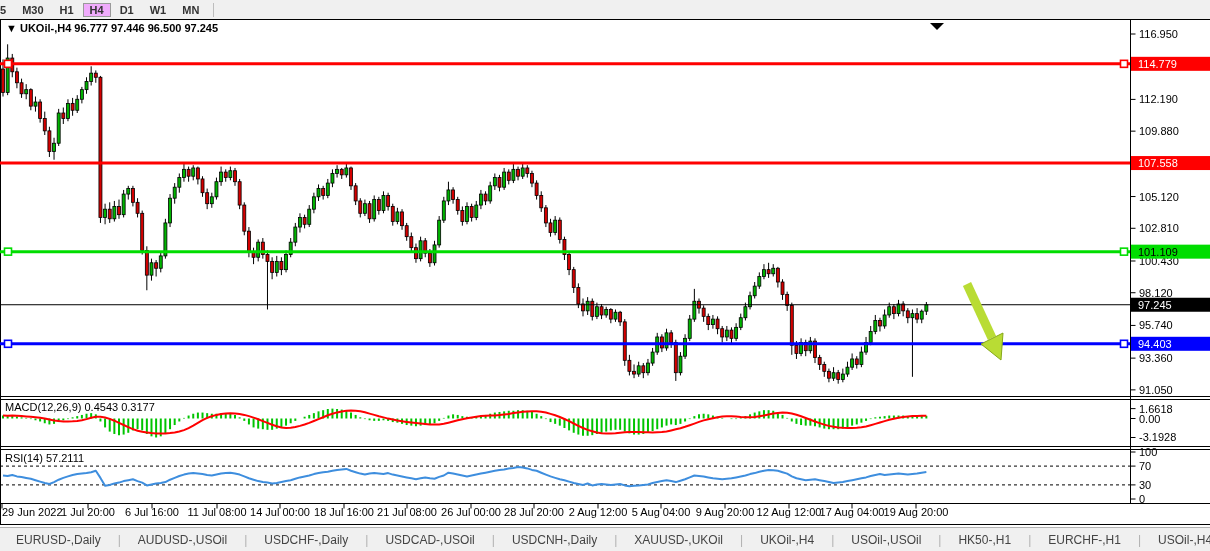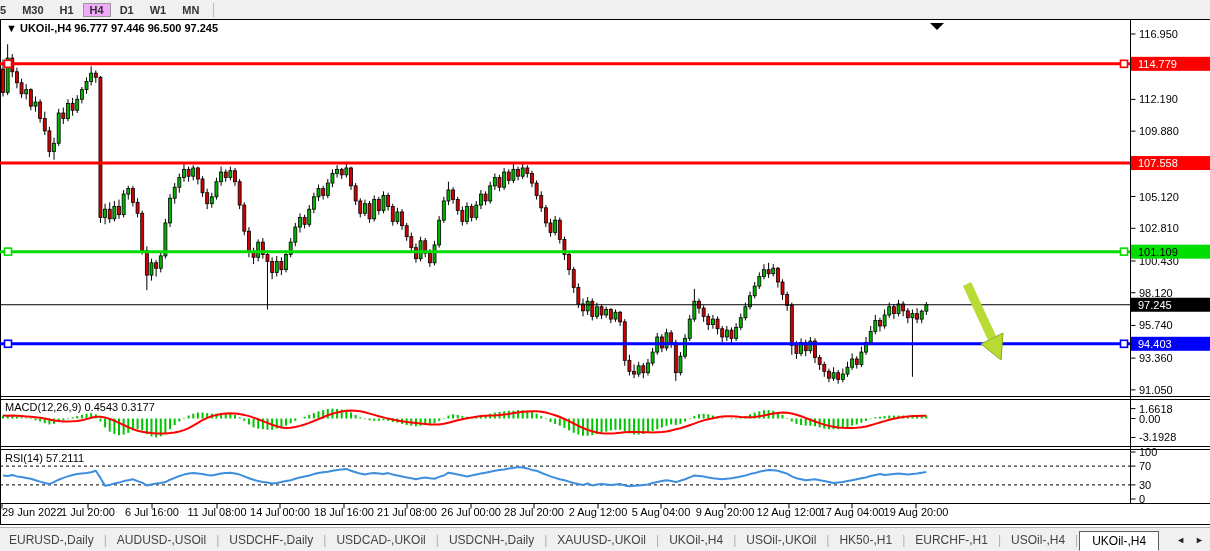--- a/index.html
+++ b/index.html
@@ -10,21 +10,21 @@
     border-bottom:1px solid #a7a7a7;display:flex;align-items:center;font-size:11px;color:#222;}
   .tb-btn{display:inline-block;padding:1px 7px;margin:0 1px;font-weight:bold;color:#333;cursor:default;}
   .tb-btn.clip{margin-left:-7px;}
   .tb-btn.active{background:#f0abfc;border:1px solid #9a9a9a;padding:0 6px;}
   .tb-sep{width:1px;height:14px;background:#bdbdbd;margin:0 6px;}
   
   #chart-svg{position:absolute;left:0;top:19px;}
   
   #tabbar{position:absolute;left:0;top:527px;width:1210px;height:24px;background:#f0f0f0;
     border-top:1px solid #b3b3b3;display:flex;align-items:center;font-size:12px;color:#444;}
-  .tab{padding:3px 9px;white-space:nowrap;cursor:default;}
+  .tab{padding:3px 16px;white-space:nowrap;cursor:default;}
   .tab.active{background:#ffffff;border:1px solid #5f5f5f;border-bottom:1px solid #fff;
     color:#000;padding:2px 12px;margin-top:1px;}
   .tab-sep{color:#b0b0b0;padding:0 1px;}
   #tab-arrows{margin-left:auto;margin-right:6px;font-size:9px;color:#222;display:flex;gap:10px;}
   #tab-arrows span{cursor:default;}
 </style>
 </head>
 <body>
 
 <div id="app">
@@ -764,29 +764,29 @@
         <polygon points="981,325 1003,314 1001,341" fill="#B9DC34" stroke="#86A818" stroke-width="1"></polygon>
       </g>
     </svg>
   <div id="tabbar">
       <span class="tab">EURUSD-,Daily</span>
       <span class="tab-sep">|</span>
       <span class="tab">AUDUSD-,USOil</span>
       <span class="tab-sep">|</span>
       <span class="tab">USDCHF-,Daily</span>
       <span class="tab-sep">|</span>
-      <span class="tab">USDCAD-,UKOil</span>
+      <span class="tab">USDCAD-,USOil</span>
       <span class="tab-sep">|</span>
       <span class="tab">USDCNH-,Daily</span>
       <span class="tab-sep">|</span>
       <span class="tab">XAUUSD-,UKOil</span>
       <span class="tab-sep">|</span>
       <span class="tab">UKOil-,H4</span>
       <span class="tab-sep">|</span>
-      <span class="tab">USOil-,UKOil</span>
+      <span class="tab">USOil-,USOil</span>
       <span class="tab-sep">|</span>
       <span class="tab">HK50-,H1</span>
       <span class="tab-sep">|</span>
       <span class="tab">EURCHF-,H1</span>
       <span class="tab-sep">|</span>
       <span class="tab">USOil-,H4</span>
       <span class="tab-sep">|</span>
       <span class="tab active">UKOil-,H4</span>
       <div id="tab-arrows">
         <span>◄</span>

